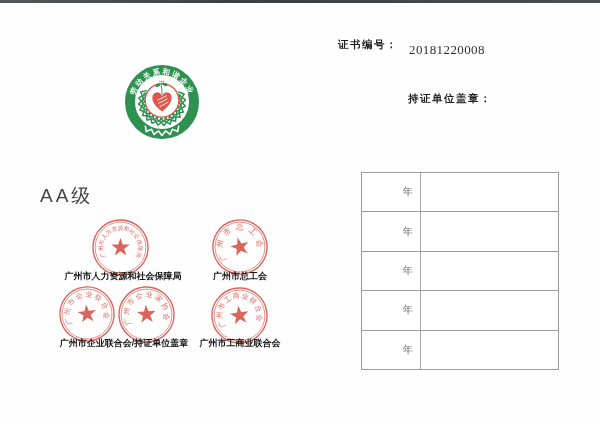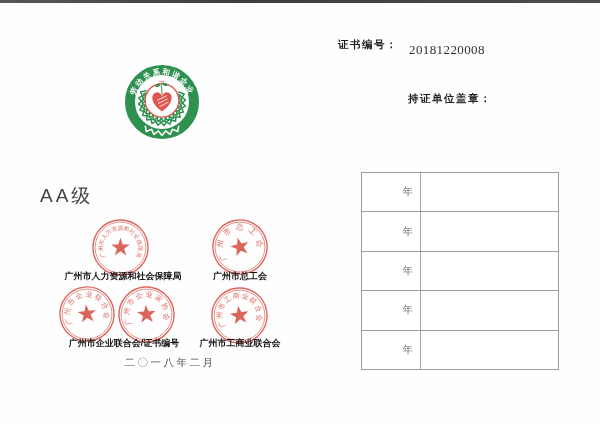--- a/index.html
+++ b/index.html
@@ -160,24 +160,23 @@
       <polygon class="seal-star" points="30,20 32.29,26.84 39.51,26.91 33.71,31.21 35.88,38.09 30,33.9 24.12,38.09 26.29,31.21 20.49,26.91 27.71,26.84"></polygon>
       <defs>
           <path id="seal-arc-4" d="M14.41 39 A18 18 0 1 1 45.59 39" fill="none"></path>
         </defs>
       <text class="seal-text st9"><textPath href="#seal-arc-4" startOffset="50%" text-anchor="middle">广州市工商业联合会</textPath></text>
     </g>
   </svg>
 
   <div class="seal-label" style="left:55px;top:271px;width:136px;">广州市人力资源和社会保障局</div>
   <div class="seal-label" style="left:205px;top:271px;width:70px;">广州市总工会</div>
-  <div class="seal-label" style="left:53px;top:338px;width:142px;">广州市企业联合会/证书编号</div>
+  <div class="seal-label" style="left:53px;top:338px;width:142px;">广州市企业联合会/持证单位盖章</div>
   <div class="seal-label" style="left:197px;top:338px;width:86px;">广州市工商业联合会</div>
 
-  <div class="abs issue-date">二〇一八年二月</div>
 
   <div class="abs field-label cert-no-label">证书编号：</div>
   <div class="abs field-value cert-no-value">20181220008</div>
 
   <div class="abs field-label holder-label">持证单位盖章：</div>
 
 
   <div class="abs vtable">
     <div class="vrow">
       <div class="ycell">年</div>

